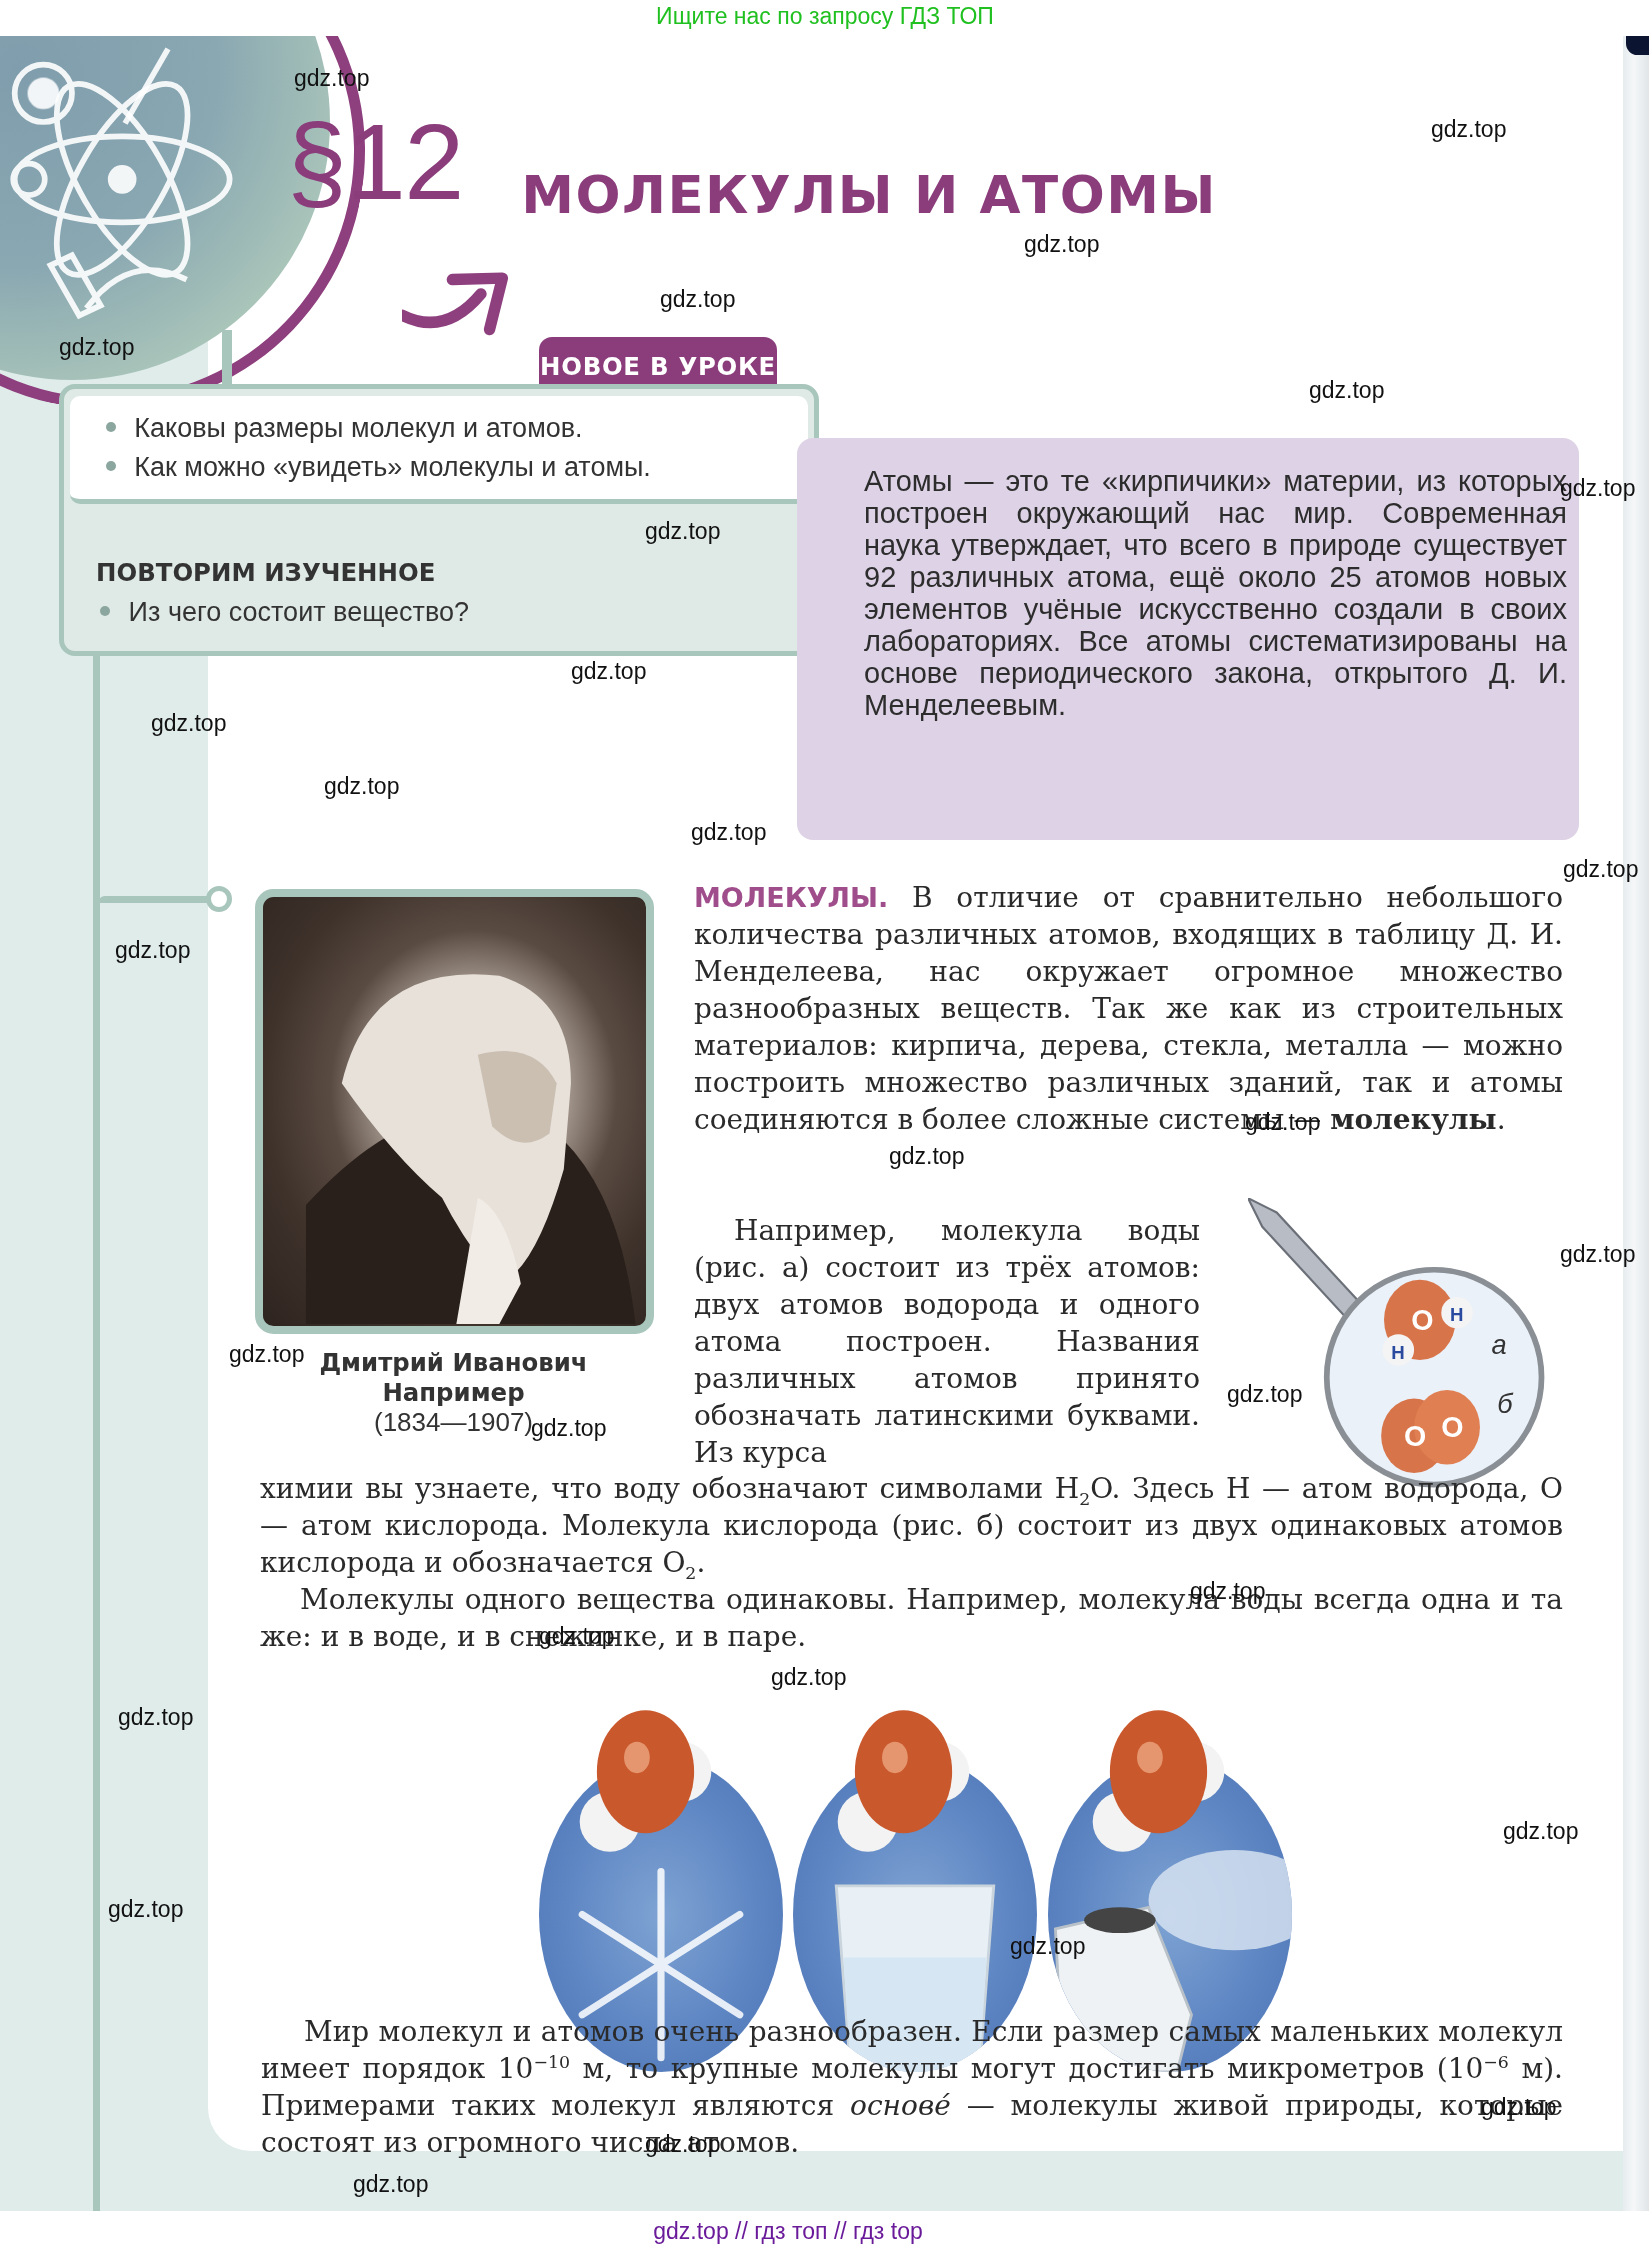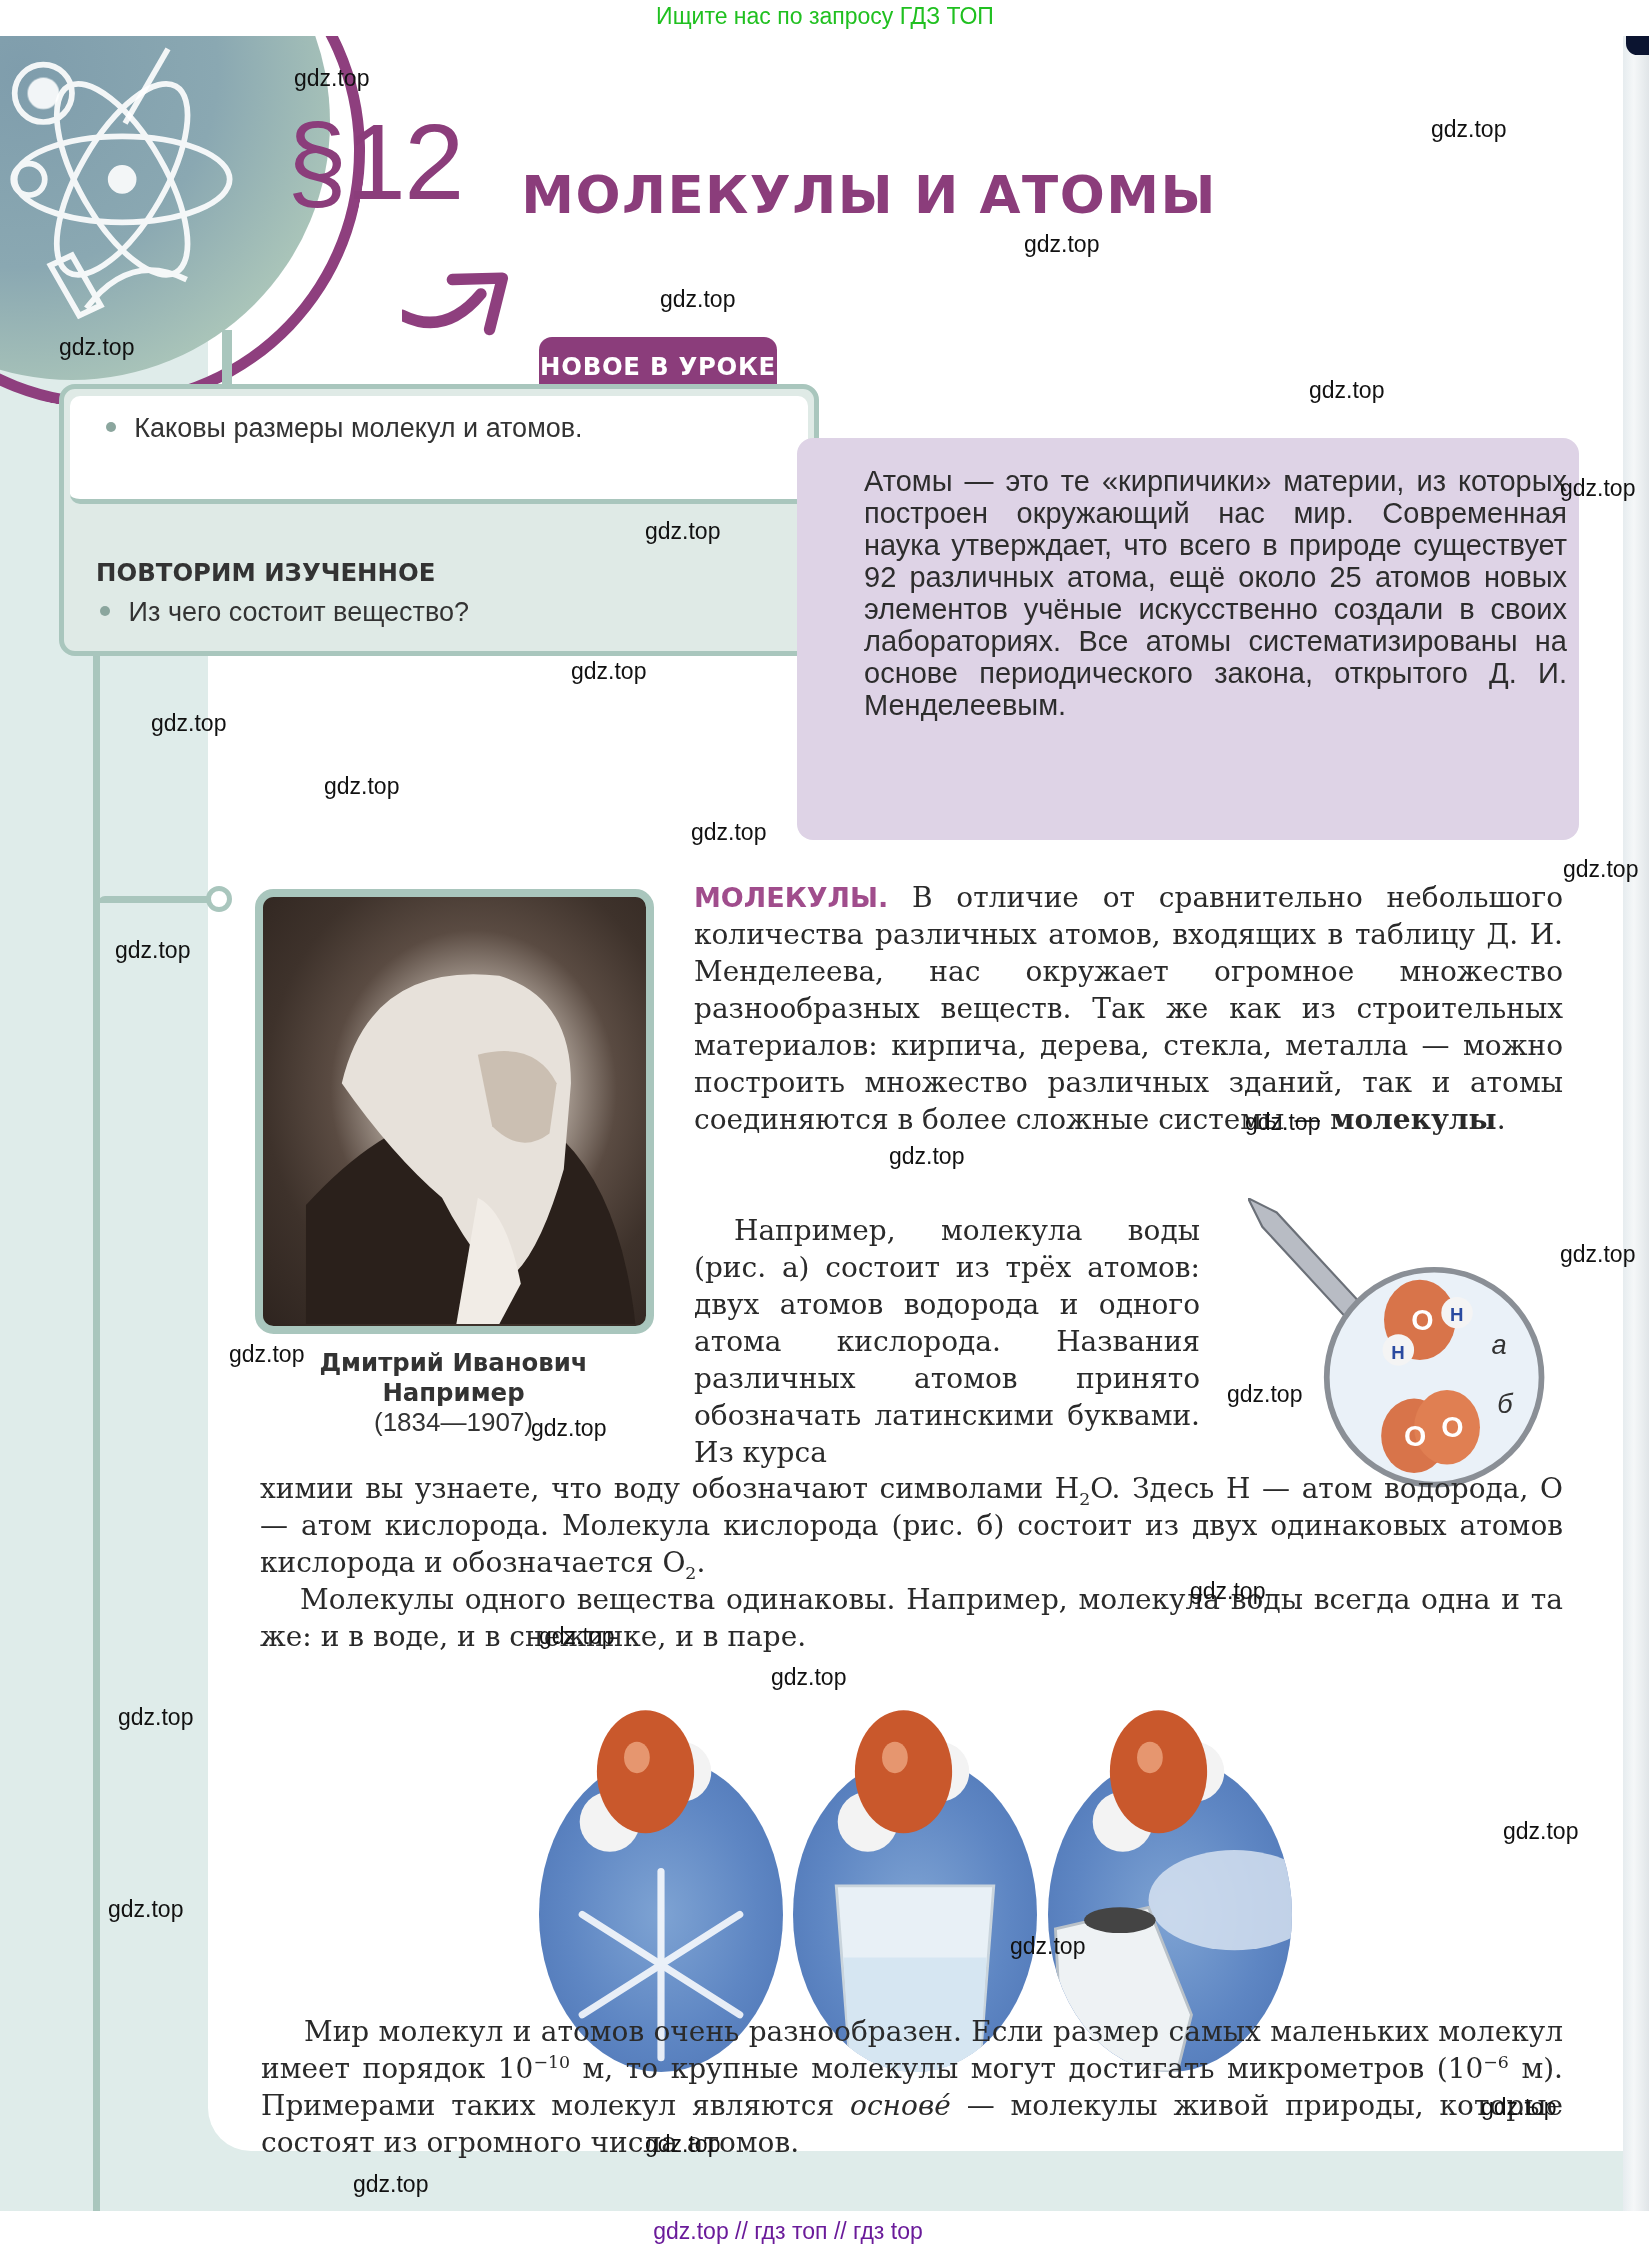--- a/index.html
+++ b/index.html
@@ -130,20 +130,23 @@
   <div class="chapter-title">МОЛЕКУЛЫ И АТОМЫ</div>
 
   <div class="vline"></div>
 
   <div class="new-tag">НОВОЕ В УРОКЕ</div>
   <div class="lesson-box">
     <div class="lesson-white">
       <div class="bullet-row" style="top:17px">
         <span class="bullet"></span><span>Каковы размеры молекул и атомов.</span>
       </div>
+      <div class="bullet-row" style="top:56px">
+        <span class="bullet"></span><span>Как можно «увидеть» молекулы и атомы.</span>
+      </div>
     </div>
     <div class="review-head">ПОВТОРИМ ИЗУЧЕННОЕ</div>
     <div class="bullet-row" style="top:208px">
       <span class="bullet"></span><span>Из чего состоит вещество?</span>
     </div>
   </div>
 
   <div class="atom-box">
     <div class="atom-text">Атомы — это те «кирпичики» материи, из которых построен окружающий нас мир. Современная наука утверждает, что всего в природе существует 92 различных атома, ещё около 25 атомов новых элементов учёные искусственно создали в своих лабораториях. Все атомы систематизированы на основе периодического закона, открытого Д. И. Менделеевым.</div>
   </div>
@@ -163,21 +166,21 @@
     <div>Дмитрий Иванович</div>
     <div>Например</div>
   </div>
   <div class="caption cap-years">(1834—1907)</div>
 
   <div class="mol-para serif">
     <span class="mol-head">МОЛЕКУЛЫ.</span><span> В отличие от сравнительно небольшого количества различных атомов, входящих в таблицу Д. И. Менделеева, нас окружает огромное множество разнообразных веществ. Так же как из строительных материалов: кирпича, дерева, стекла, металла — можно построить множество различных зданий, так и атомы соединяются в более сложные системы — </span><span class="mol-bold">молекулы</span><span>.</span>
   </div>
 
   <div class="ex-para serif">
-    <p>Например, молекула воды (рис. а) состоит из трёх атомов: двух атомов водорода и одного атома кислорода. Названия различных атомов принято обозначать латинскими буквами. Из курса</p>
+    <p>Например, молекула воды (рис. а) состоит из трёх атомов: двух атомов водорода и одного атома построен. Названия различных атомов принято обозначать латинскими буквами. Из курса</p>
   </div>
 
   <svg class="magnifier" viewBox="0 0 440 420">
     <path d="M0 0 L40 20 L160 150 L140 170 L20 40 Z" fill="#b8bcc4" stroke="#6b7078" stroke-width="3"></path>
     <circle cx="260" cy="250" r="150" fill="#eaf1f8" stroke="#8a8f96" stroke-width="8"></circle>
     <ellipse cx="240" cy="170" rx="50" ry="56" fill="#d8744a"></ellipse>
     <circle cx="292" cy="160" r="22" fill="#f4f4f4"></circle>
     <circle cx="210" cy="212" r="22" fill="#f4f4f4"></circle>
     <text x="228" y="184" font-family="Liberation Sans, sans-serif" font-weight="bold" font-size="40" fill="#fff">O</text>
     <text x="282" y="172" font-family="Liberation Sans, sans-serif" font-weight="bold" font-size="26" fill="#2a4aa0">H</text>

